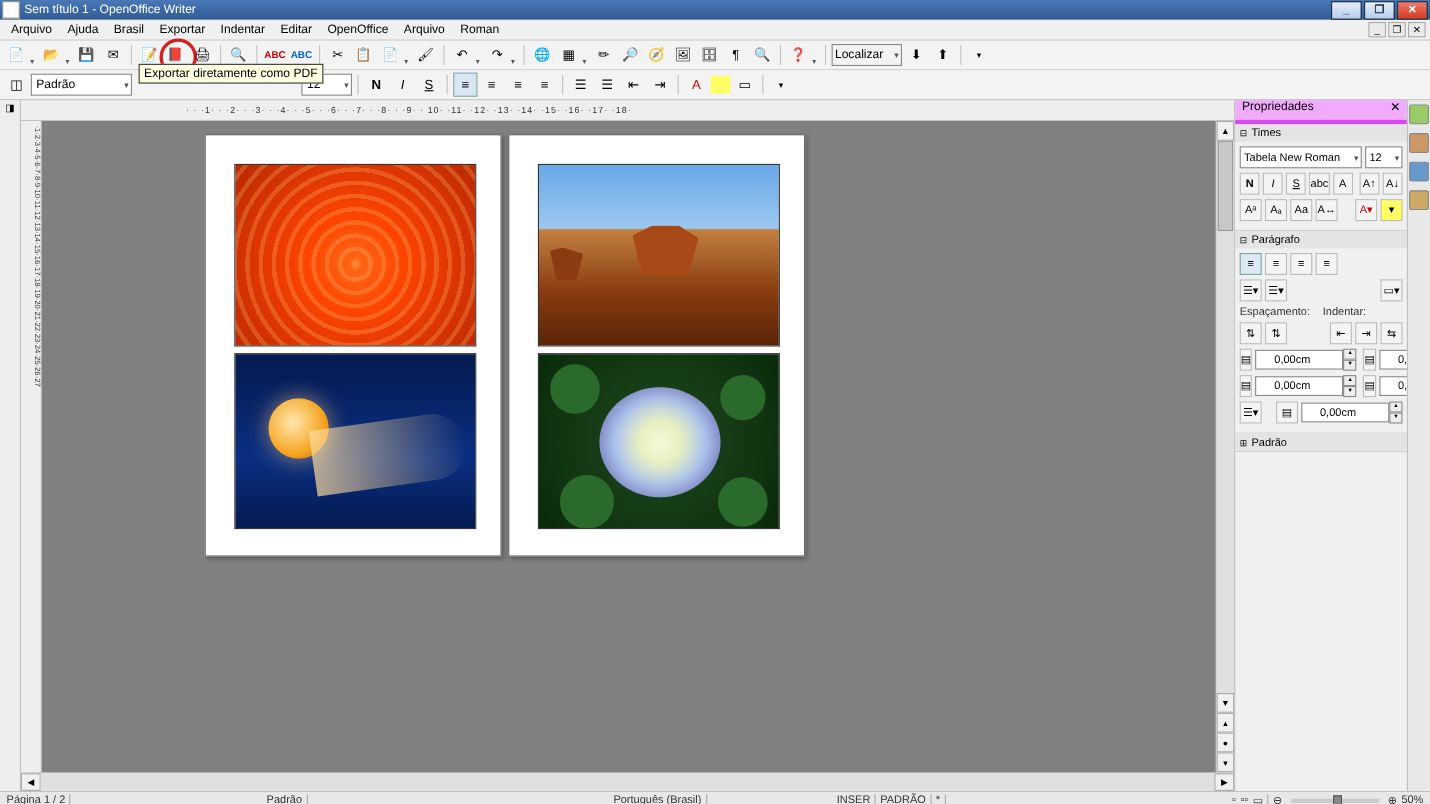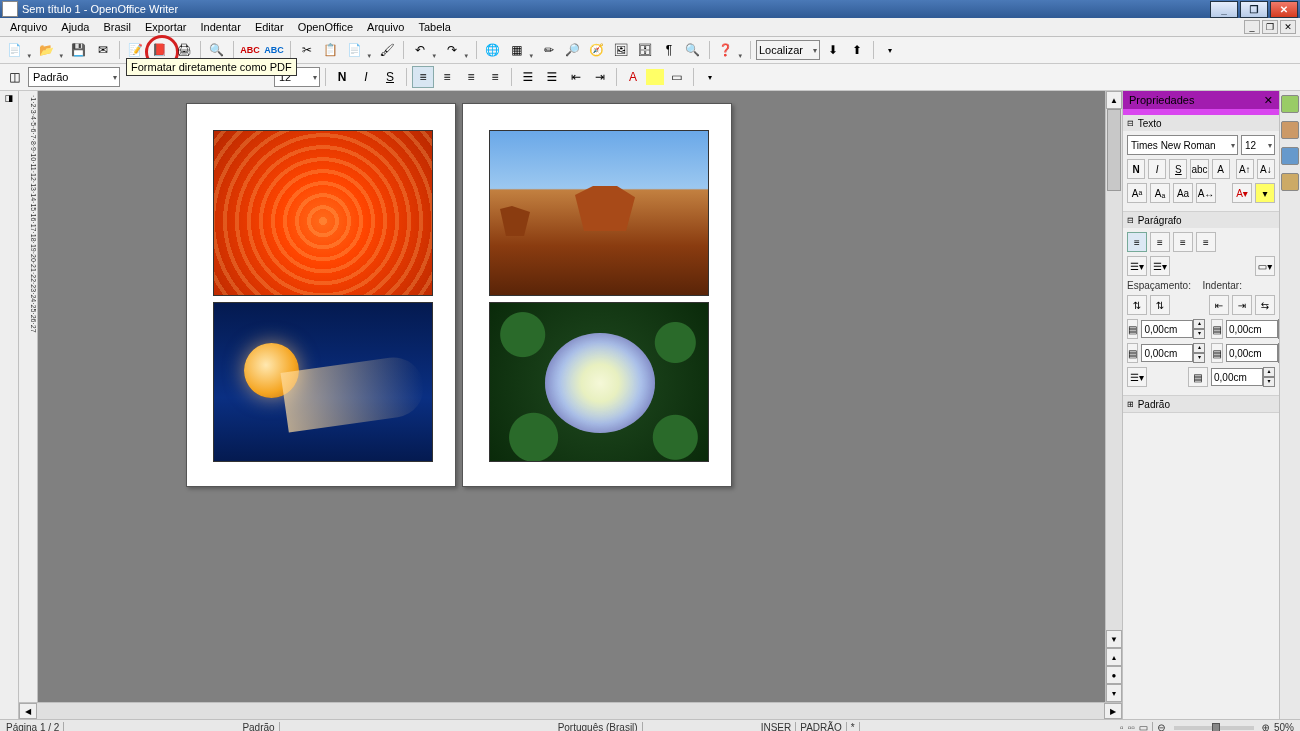--- a/index.html
+++ b/index.html
@@ -50,33 +50,33 @@
 .img-hyd{left:26px;top:198px;width:218px;height:158px;background:radial-gradient(circle at 50% 50%,#204a20,#0a2a0a)}
 .img-hyd::before{content:"";position:absolute;left:55px;top:30px;width:110px;height:100px;border-radius:50%;background:radial-gradient(circle at 50% 50%,#f5f8d8 0%,#e8f0c0 25%,#b0c8f0 55%,#7a8ad8 100%);box-shadow:inset 0 0 20px rgba(80,60,120,.5)}
 .img-hyd::after{content:"";position:absolute;inset:0;background:radial-gradient(circle at 15% 20%,#2a6a2a 0 22px,transparent 23px),radial-gradient(circle at 85% 25%,#2a6a2a 0 20px,transparent 21px),radial-gradient(circle at 20% 85%,#2a6a2a 0 24px,transparent 25px),radial-gradient(circle at 85% 85%,#2a6a2a 0 22px,transparent 23px)}
 .vscroll{width:16px;background:#e8e8e8;border-left:1px solid #c0c0c0;display:flex;flex-direction:column}
 .vscroll .sbtn{height:16px;border:1px solid #aaa;background:#f0f0f0;font-size:8px;display:flex;align-items:center;justify-content:center}
 .vscroll .strack{flex:1;background:#e0e0e0;position:relative}
 .vscroll .sthumb{position:absolute;left:1px;right:1px;top:0;height:80px;background:#c8c8c8;border:1px solid #999}
 .sidecol{width:20px;background:#e8e8e8;border-left:1px solid #c0c0c0;display:flex;flex-direction:column;align-items:center;padding-top:4px;gap:8px}
 .sidecol .sic{width:16px;height:16px;border:1px solid #888;background:#dde;border-radius:2px}
 .proppanel{width:156px;background:#f0f0f0;border-left:1px solid #c0c0c0;display:flex;flex-direction:column;font-size:11px}
-.proppanel .ptitle{height:18px;background:#a21caf;border-bottom:6px solid #d946ef;display:flex;align-items:center;padding:0 6px;font-weight:normal;justify-content:space-between}
+.proppanel .ptitle{height:18px;background:#f0abfc;border-bottom:4px solid #d946ef;display:flex;align-items:flex-start;padding:0 6px;font-weight:normal;justify-content:space-between}
 .sect{border-bottom:1px solid #d0d0d0}
 .secthdr{height:16px;background:#e4e4e4;display:flex;align-items:center;padding:0 4px;gap:4px;font-size:10px}
 .secthdr .tw{font-size:8px}
 .sectbody{padding:4px;background:#f0f0f0}
 .pcombo{border:1px solid #888;background:#fff;height:18px;font-size:10px;display:flex;align-items:center;padding:0 3px;position:relative}
 .pcombo::after{content:"▾";position:absolute;right:2px;font-size:8px;color:#555}
 .prow{display:flex;gap:3px;margin-bottom:4px;align-items:center}
 .pbtn{width:18px;height:18px;border:1px solid #bbb;background:#f4f4f4;display:flex;align-items:center;justify-content:center;font-size:10px}
 .pbtn.b{font-weight:bold}.pbtn.i{font-style:italic}
 .lbl{font-size:10px;color:#333}
 .spin{display:flex;align-items:center}
-.spin input{width:46px;height:16px;border:1px solid #888;font-size:10px;padding:0 2px}
+.spin input{width:46px;height:16px;border:1px solid #888;font-size:10px;padding:0 16px}
 .spin .ar{width:12px;display:flex;flex-direction:column}
 .spin .ar div{height:8px;border:1px solid #888;background:#eee;font-size:6px;line-height:6px;text-align:center}
 .hscrollrow{height:16px;background:#e8e8e8;border-top:1px solid #c0c0c0;display:flex}
 .hscrollrow .hb{width:16px;border:1px solid #aaa;background:#f0f0f0;font-size:8px;display:flex;align-items:center;justify-content:center}
 .hscrollrow .ht{flex:1;background:#e0e0e0}
 .statusbar{height:15px;background:#e8e8e8;border-top:1px solid #c0c0c0;display:flex;align-items:center;font-size:10px;color:#333;padding:0 6px;gap:4px}
 .statusbar .sdiv{width:1px;height:12px;background:#aaa}
 .statusbar .sfill{flex:1}
 .zoomslider{width:80px;height:4px;background:#ccc;position:relative;margin:0 4px}
 .zoomslider::before{content:"";position:absolute;left:38px;top:-3px;width:6px;height:10px;background:#888;border:1px solid #555}
@@ -97,21 +97,21 @@
 
 <div class="menubar">
   <span>Arquivo</span>
   <span>Ajuda</span>
   <span>Brasil</span>
   <span>Exportar</span>
   <span>Indentar</span>
   <span>Editar</span>
   <span>OpenOffice</span>
   <span>Arquivo</span>
-  <span>Tabela</span>
+  <span>Roman</span>
   <div class="morebtns">
     <div class="mb">_</div>
     <div class="mb">❐</div>
     <div class="mb">✕</div>
   </div>
 </div>
 
 <div class="toolbar">
   <div class="tbtn dd">📄</div>
   <div class="tbtn dd">📂</div>
@@ -149,21 +149,21 @@
   <div class="tdiv"></div>
   <div class="findbox">
       <span>Localizar</span>
     </div>
   <div class="tbtn">⬇</div>
   <div class="tbtn">⬆</div>
   <div class="tdiv"></div>
   <div class="tbtn" style="font-size:8px">▾</div>
 </div>
 
-<div class="tooltip">Formatar diretamente como PDF</div>
+<div class="tooltip">Exportar diretamente como PDF</div>
 
 <div class="fmtbar">
   <div class="fbtn">◫</div>
   <div class="combo" style="width:82px">
       <span>Padrão</span>
     </div>
   <div class="combo" style="width:140px;visibility:hidden"></div>
   <div class="combo" style="width:36px">
       <span>12</span>
     </div>
@@ -194,20 +194,21 @@
   <div class="tdiv"></div>
   <div class="fbtn" style="font-size:8px">▾</div>
 </div>
 
 <div class="workrow">
   <div class="leftgutter">
       <span style="font-size:9px">◨</span>
     </div>
 
   <div class="doccol">
+    <div class="hruler">· · ·1· · ·2· · ·3· · ·4· · ·5· · ·6· · ·7· · ·8· · ·9· · 10· ·11· ·12· ·13· ·14· ·15· ·16· ·17· ·18·</div>
     <div class="docwrap">
       <div class="vruler">·1·2·3·4·5·6·7·8·9·10·11·12·13·14·15·16·17·18·19·20·21·22·23·24·25·26·27</div>
       <div class="canvas">
         <div class="page page1">
           <div class="pimg img-flower"></div>
           <div class="pimg img-jelly"></div>
         </div>
         <div class="page page2">
           <div class="pimg img-desert"></div>
           <div class="pimg img-hyd"></div>
@@ -233,26 +234,26 @@
 
   <div class="proppanel">
     <div class="ptitle">
         <span>Propriedades</span>
         <span style="cursor:default">✕</span>
       </div>
 
     <div class="sect">
       <div class="secthdr">
           <span class="tw">⊟</span>
-          <span>Texto</span>
+          <span>Times</span>
         </div>
       <div class="sectbody">
         <div class="prow">
           <div class="pcombo" style="flex:1">
-              <span>Times New Roman</span>
+              <span>Tabela New Roman</span>
             </div>
           <div class="pcombo" style="width:26px">
               <span>12</span>
             </div>
         </div>
         <div class="prow">
           <div class="pbtn b">N</div>
           <div class="pbtn i">I</div>
           <div class="pbtn">
               <u>S</u>

